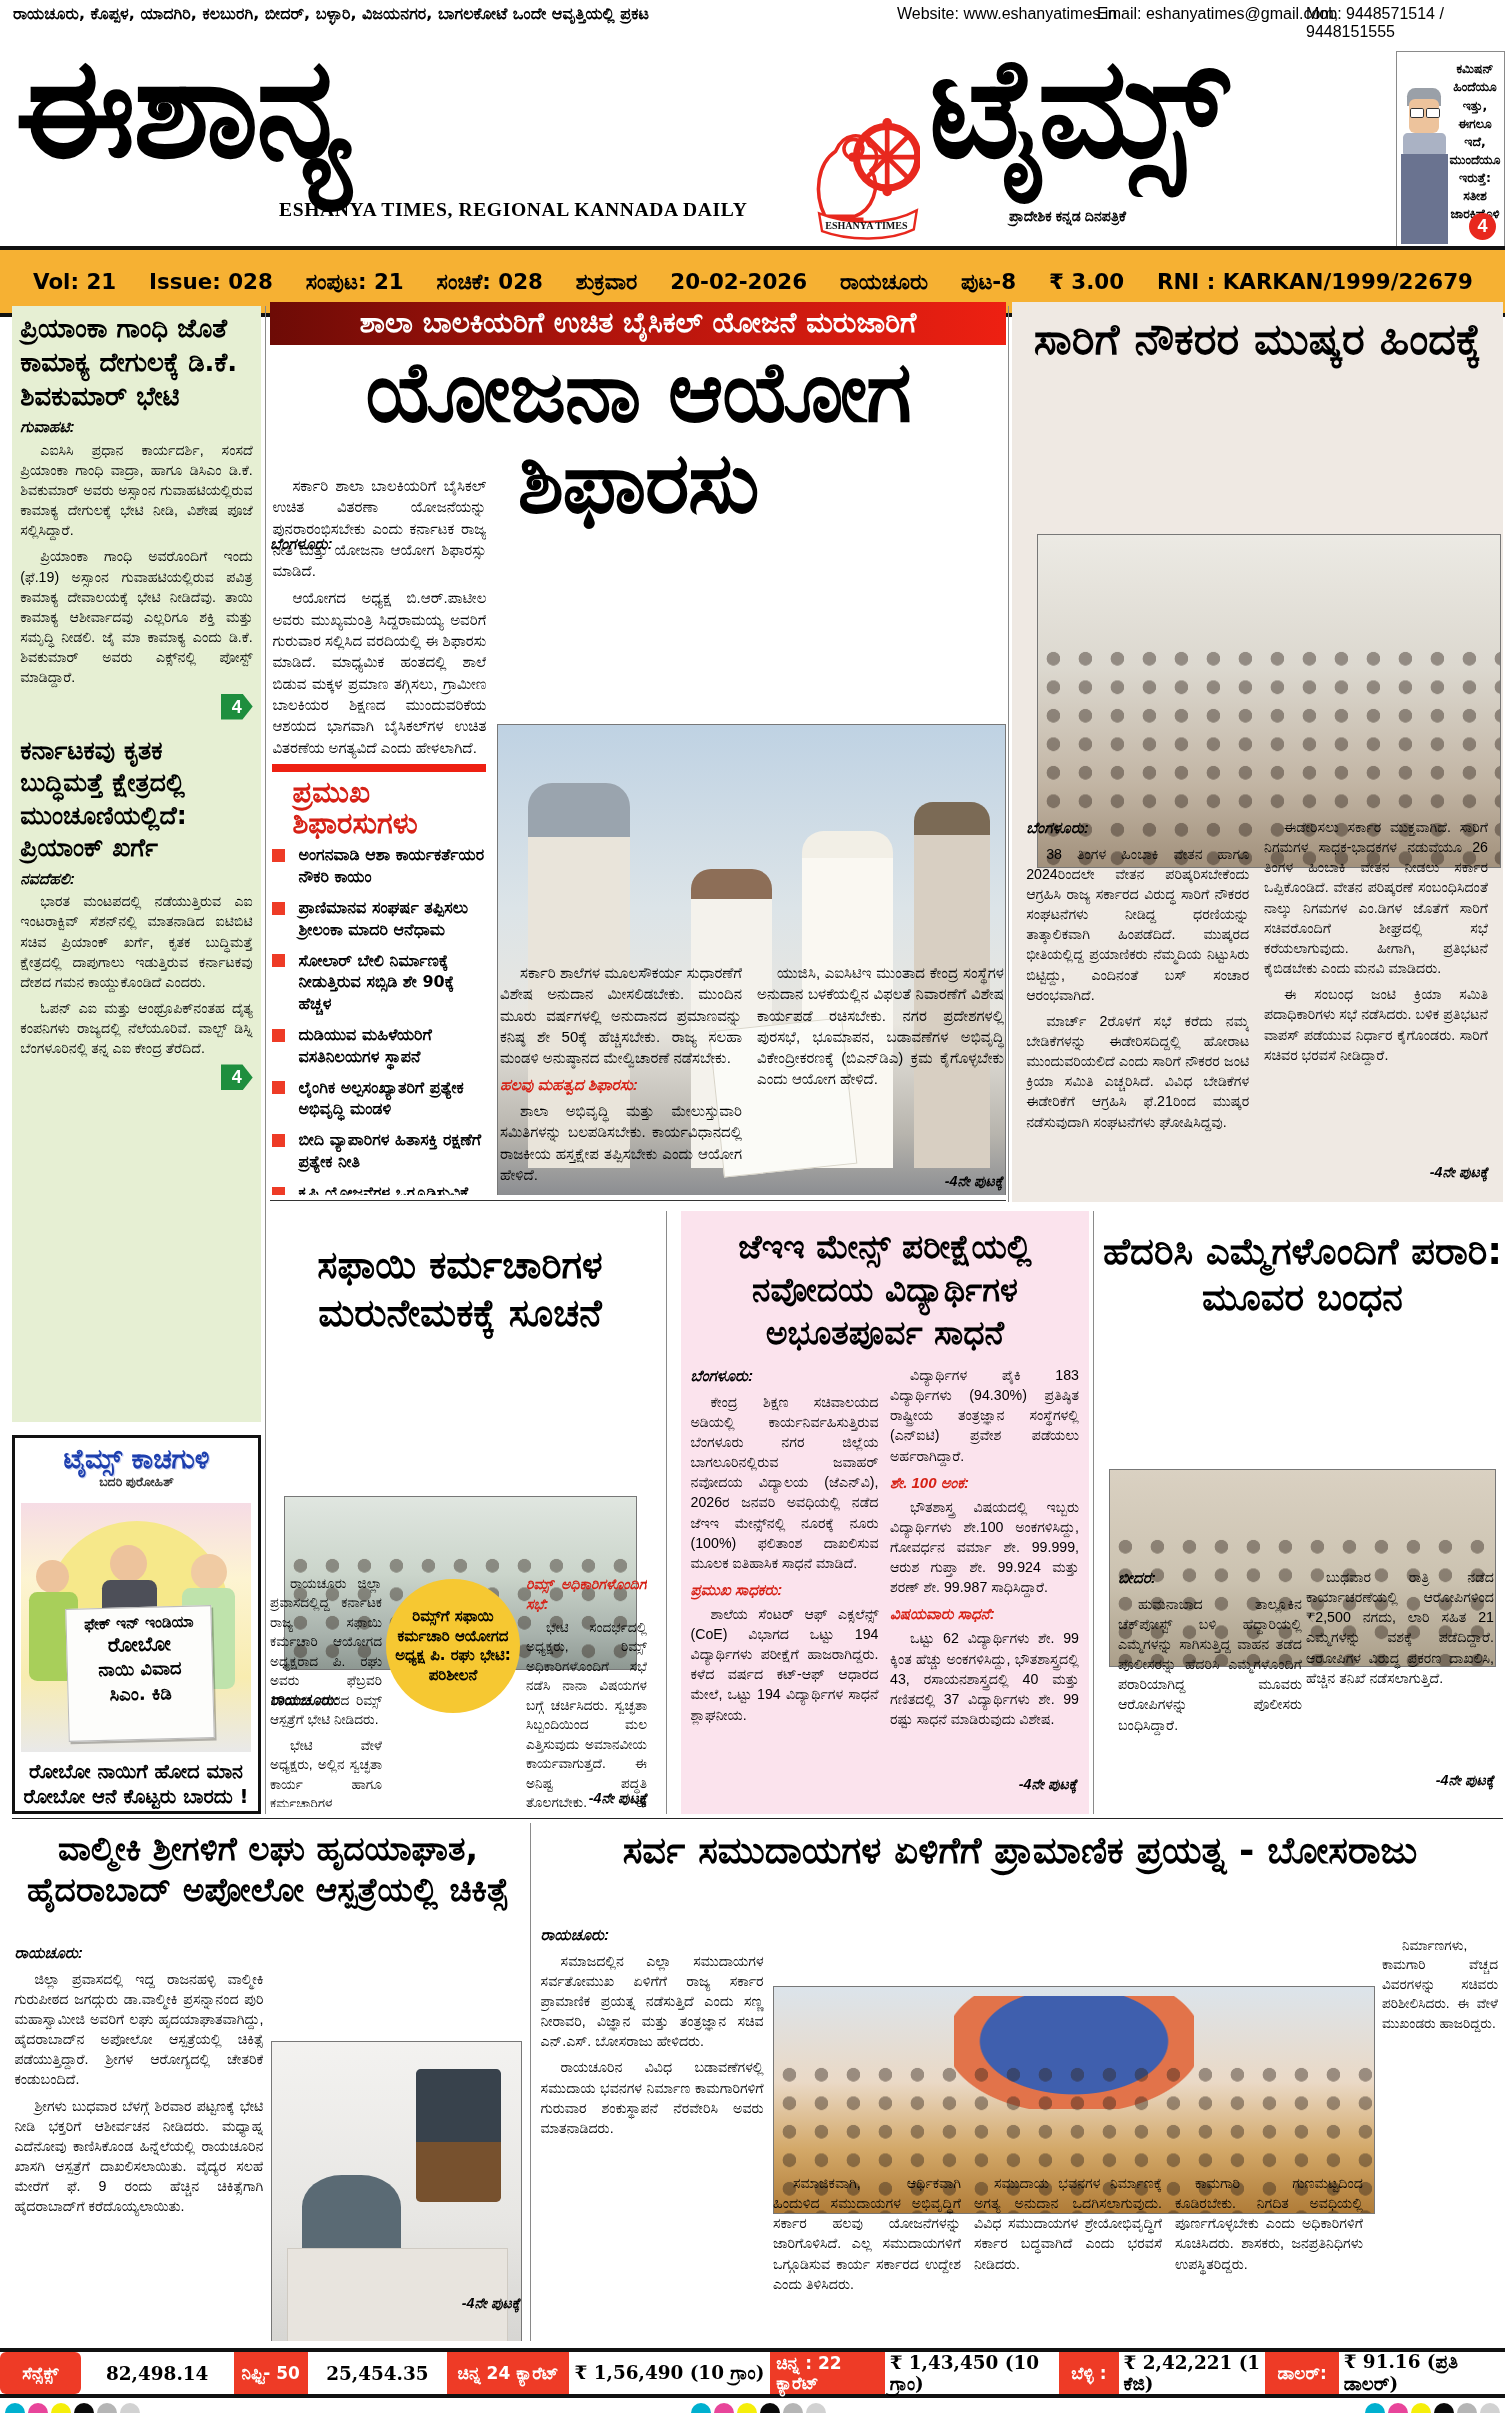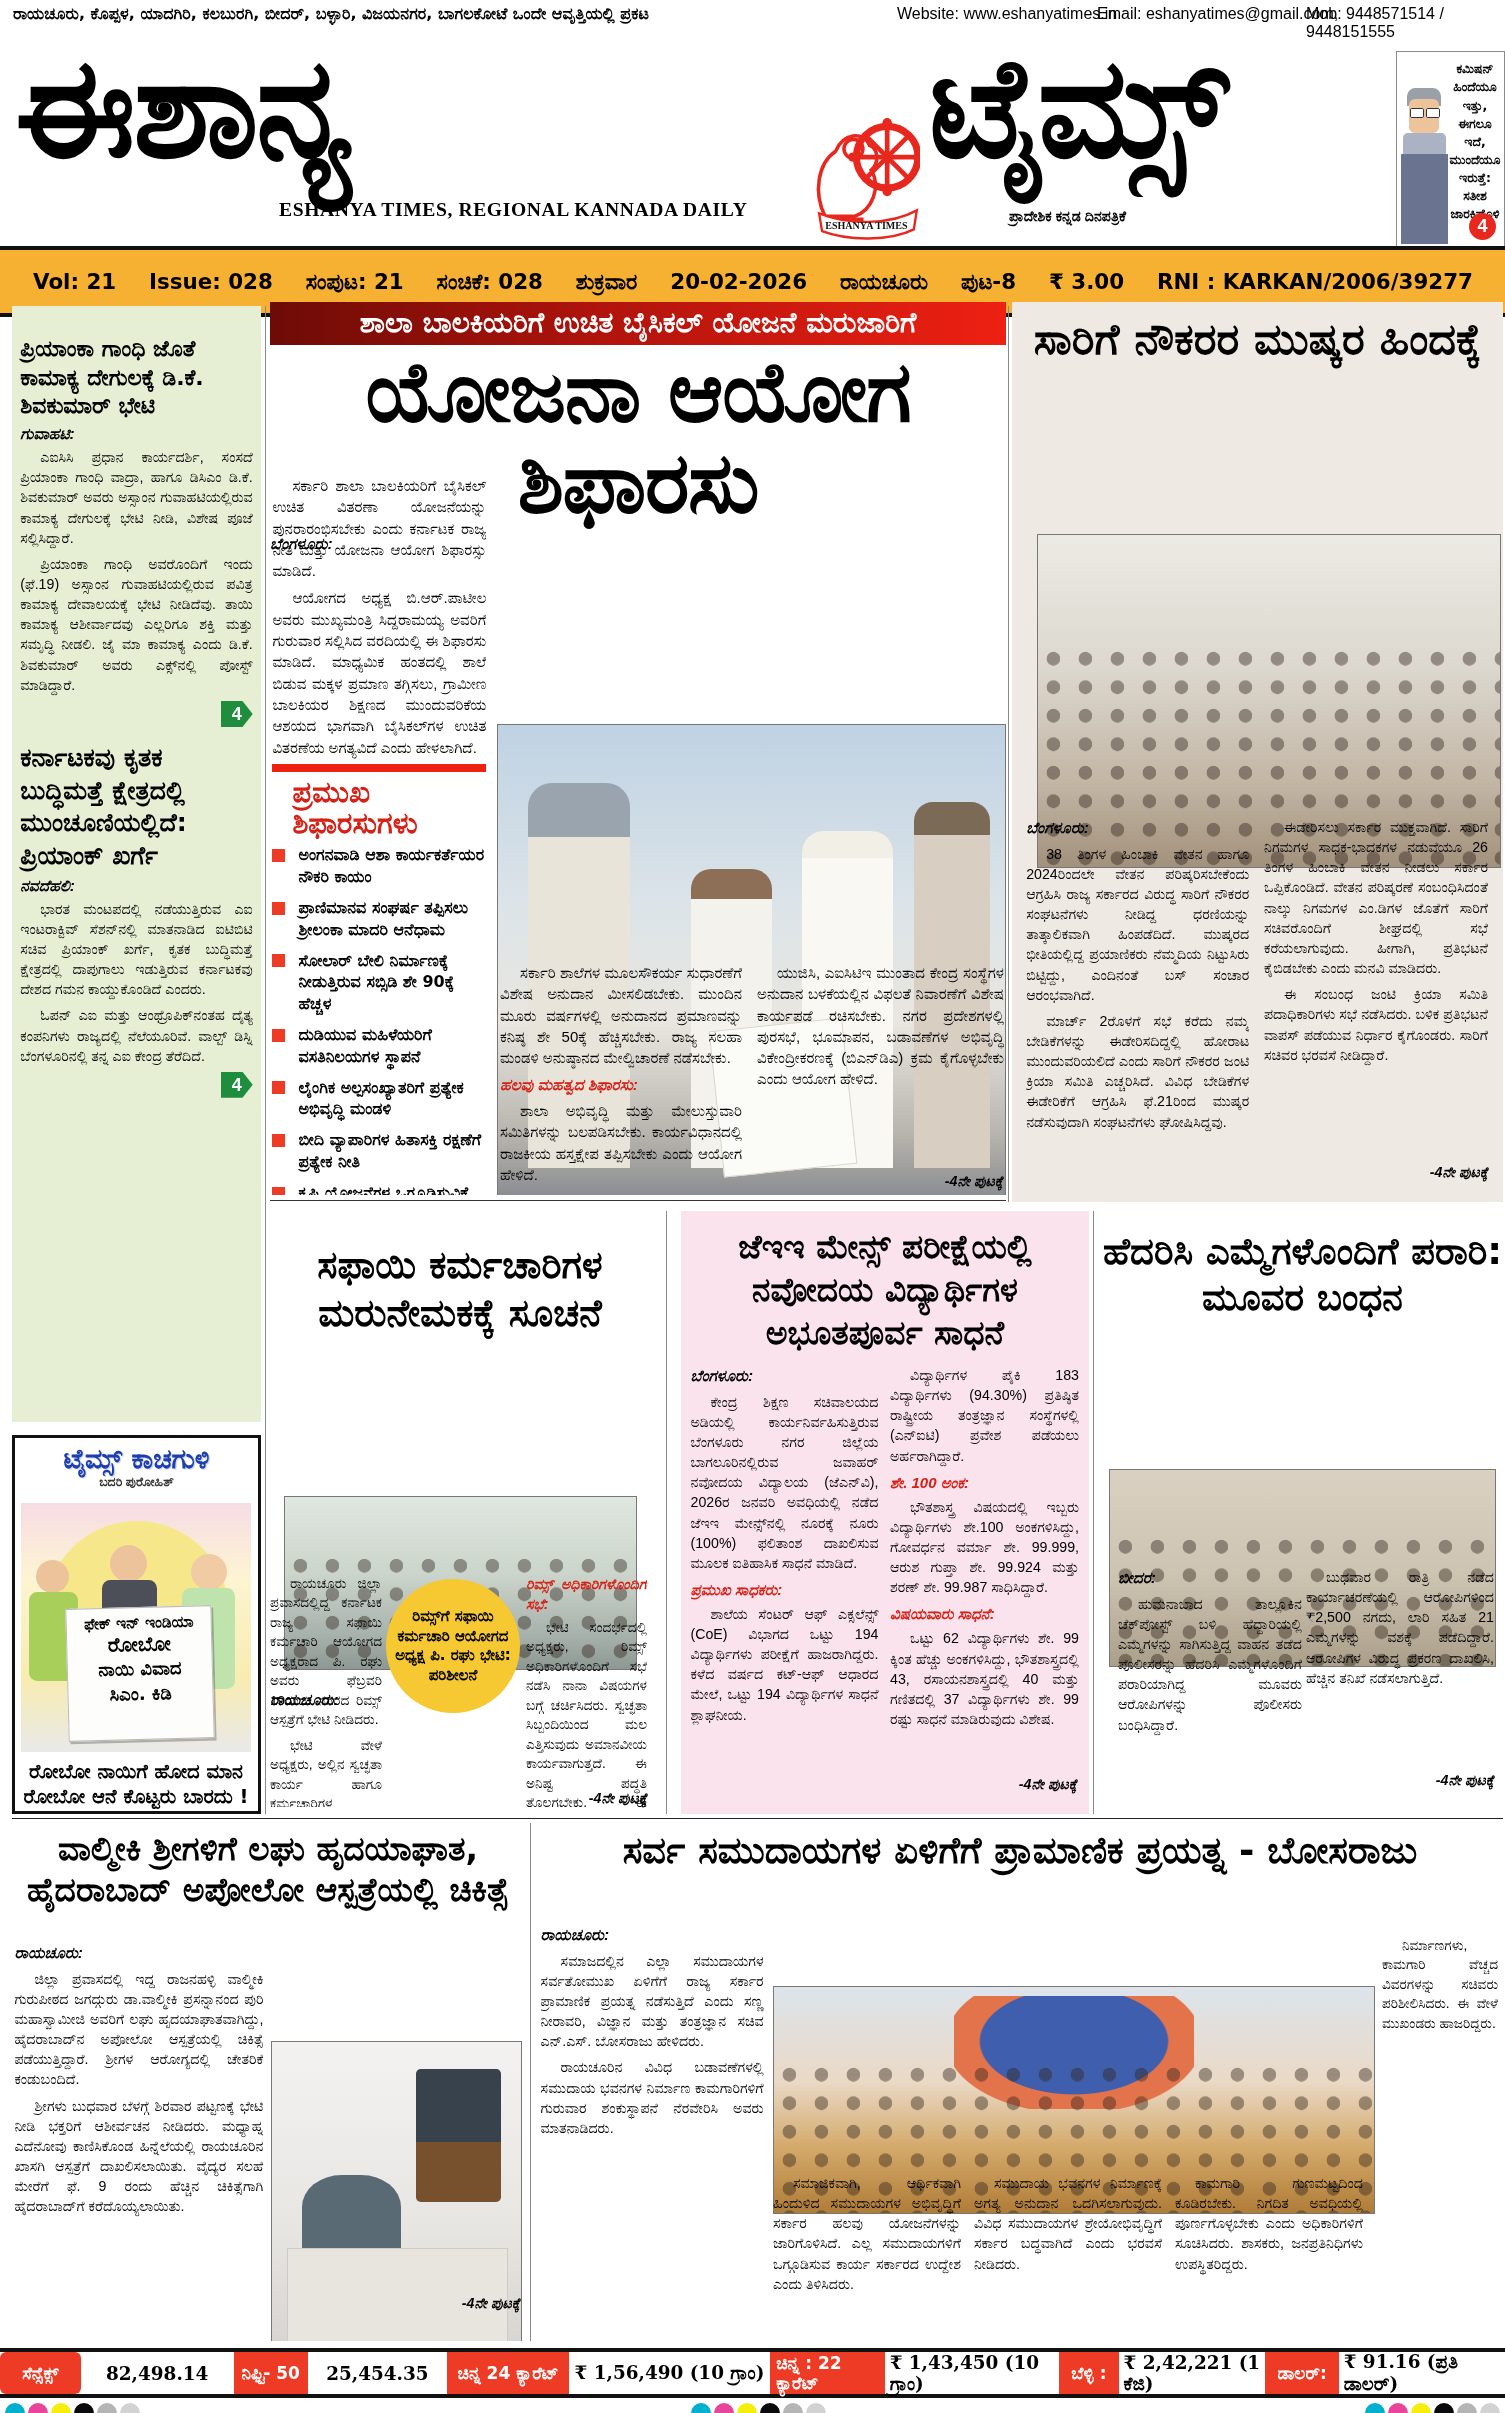--- a/index.html
+++ b/index.html
@@ -112,26 +112,26 @@
   <div class="abs" style="left:0;top:246px;width:1506px;height:71px;background:#f6b133;border-top:4.7px solid #111;border-bottom:4.7px solid #111;box-sizing:border-box;display:flex;align-items:center;justify-content:space-between;padding:12px 33px;font-size:21.4px;font-weight:bold;font-family:'DejaVu Sans',sans-serif;">
     <span>Vol: 21</span>
     <span>Issue: 028</span>
     <span>ಸಂಪುಟ: 21</span>
     <span>ಸಂಚಿಕೆ: 028</span>
     <span>ಶುಕ್ರವಾರ</span>
     <span>20-02-2026</span>
     <span>ರಾಯಚೂರು</span>
     <span>ಪುಟ-8</span>
     <span>₹ 3.00</span>
-    <span>RNI : KARKAN/2006/39277</span>
+    <span>RNI : KARKAN/1999/22679</span>
   </div>
 
   <div class="abs" style="left:12px;top:306px;width:249px;height:1116px;background:#e6efd3;box-sizing:border-box;padding:6px 8.3px;overflow:hidden;">
     <div>
-      <div class="kn-head" style="font-size:22px;line-height:1.3;margin-top:23px;">ಪ್ರಿಯಾಂಕಾ ಗಾಂಧಿ ಜೊತೆ ಕಾಮಾಕ್ಯ ದೇಗುಲಕ್ಕೆ ಡಿ.ಕೆ. ಶಿವಕುಮಾರ್ ಭೇಟಿ</div>
+      <div class="kn-head" style="font-size:26px;line-height:1.3;">ಪ್ರಿಯಾಂಕಾ ಗಾಂಧಿ ಜೊತೆ ಕಾಮಾಕ್ಯ ದೇಗುಲಕ್ಕೆ ಡಿ.ಕೆ. ಶಿವಕುಮಾರ್ ಭೇಟಿ</div>
       <div class="dl" style="margin-top:4.7px;">ಗುವಾಹಟಿ:</div>
       <div class="bt" style="margin-top:3.6px;">
         <p>ಎಐಸಿಸಿ ಪ್ರಧಾನ ಕಾರ್ಯದರ್ಶಿ, ಸಂಸದೆ ಪ್ರಿಯಾಂಕಾ ಗಾಂಧಿ ವಾದ್ರಾ, ಹಾಗೂ ಡಿಸಿಎಂ ಡಿ.ಕೆ. ಶಿವಕುಮಾರ್ ಅವರು ಅಸ್ಸಾಂನ ಗುವಾಹಟಿಯಲ್ಲಿರುವ ಕಾಮಾಕ್ಯ ದೇಗುಲಕ್ಕೆ ಭೇಟಿ ನೀಡಿ, ವಿಶೇಷ ಪೂಜೆ ಸಲ್ಲಿಸಿದ್ದಾರೆ.</p>
         <p>ಪ್ರಿಯಾಂಕಾ ಗಾಂಧಿ ಅವರೊಂದಿಗೆ ಇಂದು (ಫೆ.19) ಅಸ್ಸಾಂನ ಗುವಾಹಟಿಯಲ್ಲಿರುವ ಪವಿತ್ರ ಕಾಮಾಕ್ಯ ದೇವಾಲಯಕ್ಕೆ ಭೇಟಿ ನೀಡಿದೆವು. ತಾಯಿ ಕಾಮಾಕ್ಯ ಆಶೀರ್ವಾದವು ಎಲ್ಲರಿಗೂ ಶಕ್ತಿ ಮತ್ತು ಸಮೃದ್ಧಿ ನೀಡಲಿ. ಜೈ ಮಾ ಕಾಮಾಕ್ಯ ಎಂದು ಡಿ.ಕೆ. ಶಿವಕುಮಾರ್ ಅವರು ಎಕ್ಸ್‌ನಲ್ಲಿ ಪೋಸ್ಟ್ ಮಾಡಿದ್ದಾರೆ.</p>
       </div>
       <div style="text-align:right;"><span class="badge-green">4</span></div>
     </div>
     <div style="margin-top:15.4px;">
       <div class="kn-head" style="font-size:25px;line-height:1.3;">ಕರ್ನಾಟಕವು ಕೃತಕ ಬುದ್ಧಿಮತ್ತೆ ಕ್ಷೇತ್ರದಲ್ಲಿ ಮುಂಚೂಣಿಯಲ್ಲಿದೆ: ಪ್ರಿಯಾಂಕ್ ಖರ್ಗೆ</div>
       <div class="dl" style="margin-top:4.7px;">ನವದೆಹಲಿ:</div>

